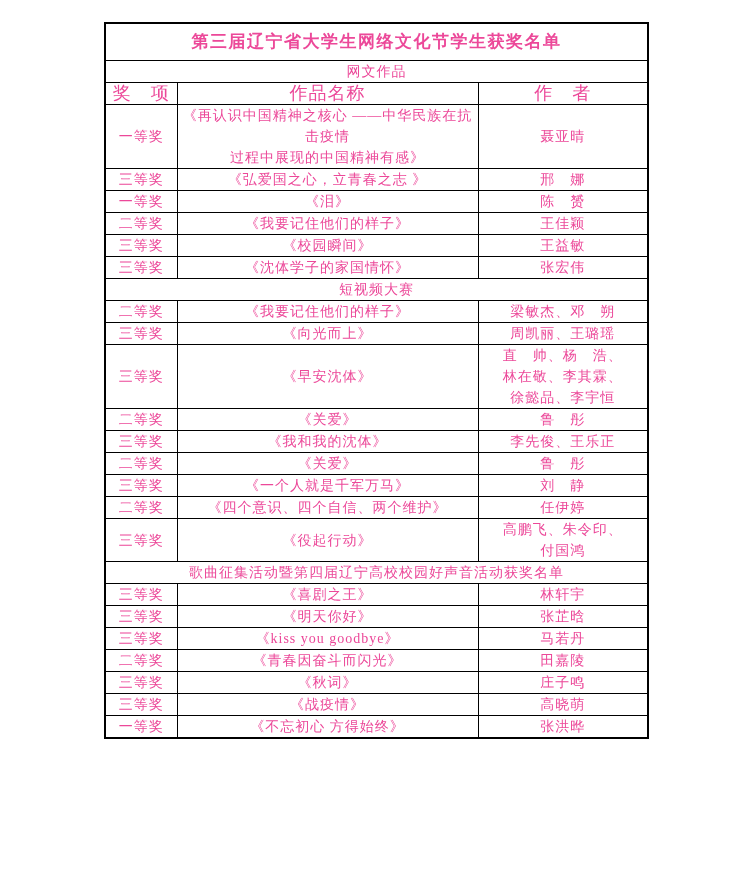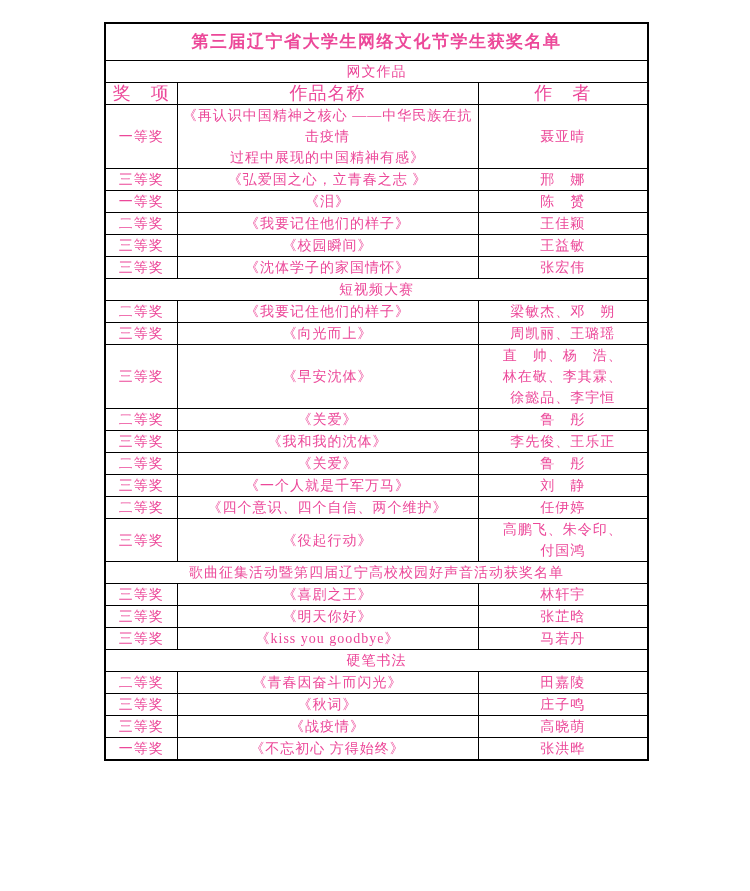--- a/index.html
+++ b/index.html
@@ -169,23 +169,20 @@
           <td class="award-cell">三等奖</td>
           <td class="work-cell">《明天你好》</td>
           <td class="author-cell">张芷晗</td>
         </tr>
         <tr>
           <td class="award-cell">三等奖</td>
           <td class="work-cell">《kiss you goodbye》</td>
           <td class="author-cell">马若丹</td>
         </tr>
         <tr>
-          <td colspan="3" class="section-cell">硬笔书法</td>
-        </tr>
-        <tr>
           <td class="award-cell">二等奖</td>
           <td class="work-cell">《青春因奋斗而闪光》</td>
           <td class="author-cell">田嘉陵</td>
         </tr>
         <tr>
           <td class="award-cell">三等奖</td>
           <td class="work-cell">《秋词》</td>
           <td class="author-cell">庄子鸣</td>
         </tr>
         <tr>

